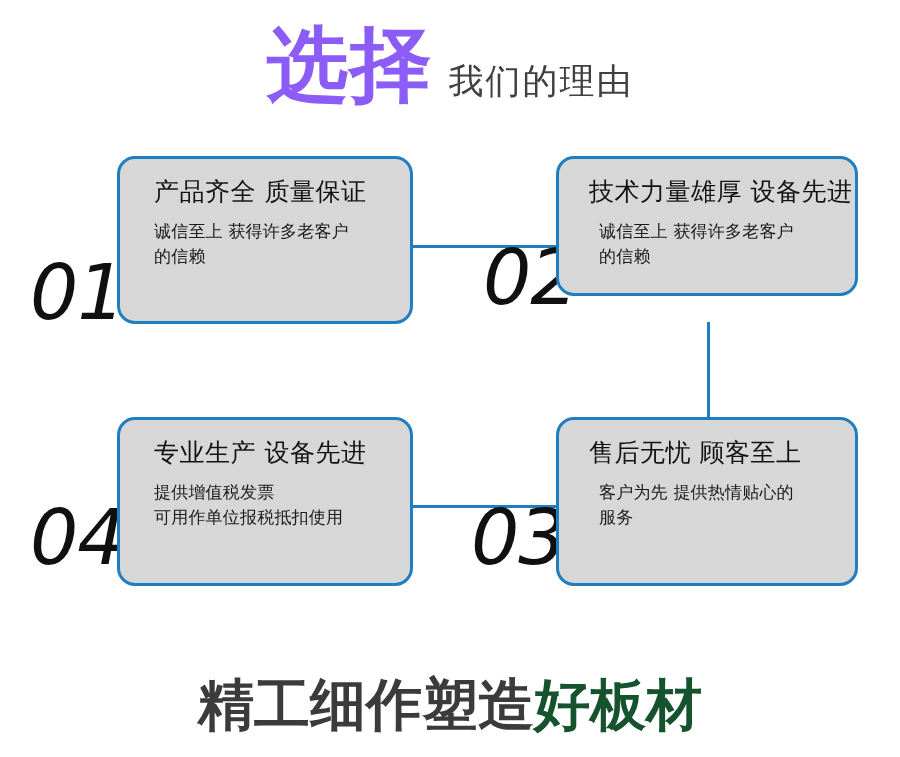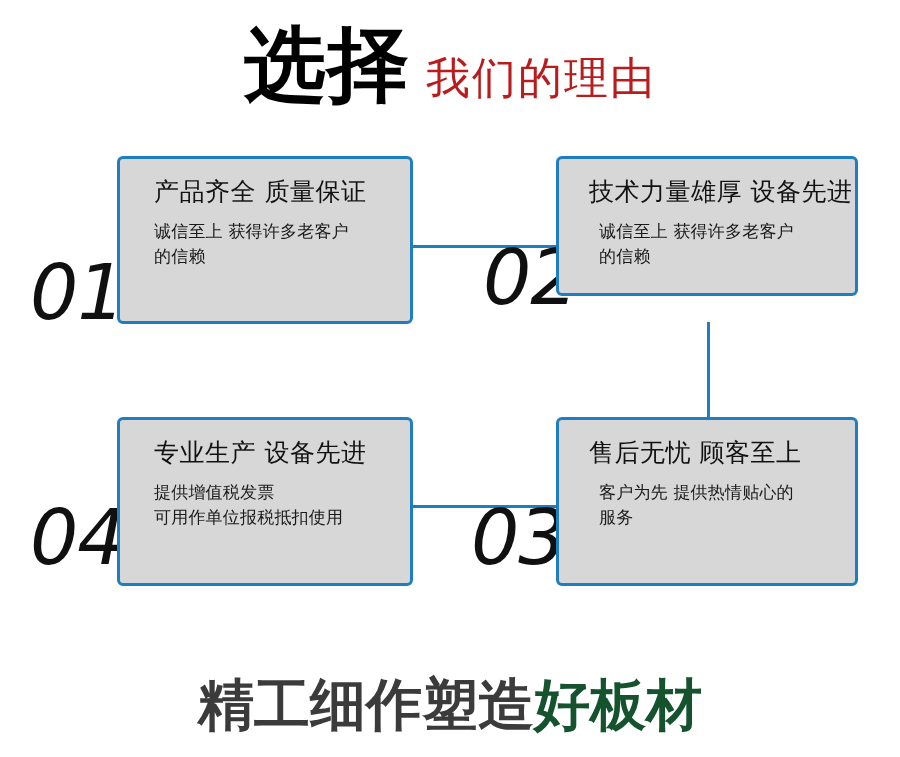--- a/index.html
+++ b/index.html
@@ -23,29 +23,29 @@
     top: 24px;
     width: 900px;
     height: 100px;
     display: flex;
     align-items: baseline;
     justify-content: center;
   }
   .header-strong {
     font-size: 82px;
     font-weight: 700;
-    color: #000000;
+    color: #8b5cf6;
     letter-spacing: 1px;
     line-height: 1;
     font-family: "DejaVu Sans", "Liberation Sans", sans-serif;
   }
   .header-light {
-    font-size: 44px;
+    font-size: 35px;
     font-weight: 400;
-    color: #b91c1c;
+    color: #404040;
     line-height: 1;
     margin-left: 16px;
     letter-spacing: 2px;
     font-family: "Liberation Sans", "DejaVu Sans", sans-serif;
     text-align: right;
   }
 
   
   .connector {
     position: absolute;
@@ -53,21 +53,21 @@
   }
   .conn-h1 { left: 410px; top: 245px; width: 150px; height: 3px; }
   .conn-v  { left: 707px; top: 322px; width: 3px;  height: 98px; }
   .conn-h2 { left: 410px; top: 505px; width: 150px; height: 3px; }
 
   
   .card {
     position: absolute;
     background: #d7d7d7;
     border: 3px solid #1f7ec0;
-    border-radius: 6px;
+    border-radius: 18px;
     box-sizing: border-box;
     padding: 18px 20px 8px 20px;
   }
   .card-1 { left: 117px; top: 156px; width: 296px; height: 168px; }
   .card-2 { left: 556px; top: 156px; width: 302px; height: 140px; }
   .card-4 { left: 117px; top: 417px; width: 296px; height: 169px; }
   .card-3 { left: 556px; top: 417px; width: 302px; height: 169px; }
 
   .card-title {
     font-size: 25px;

